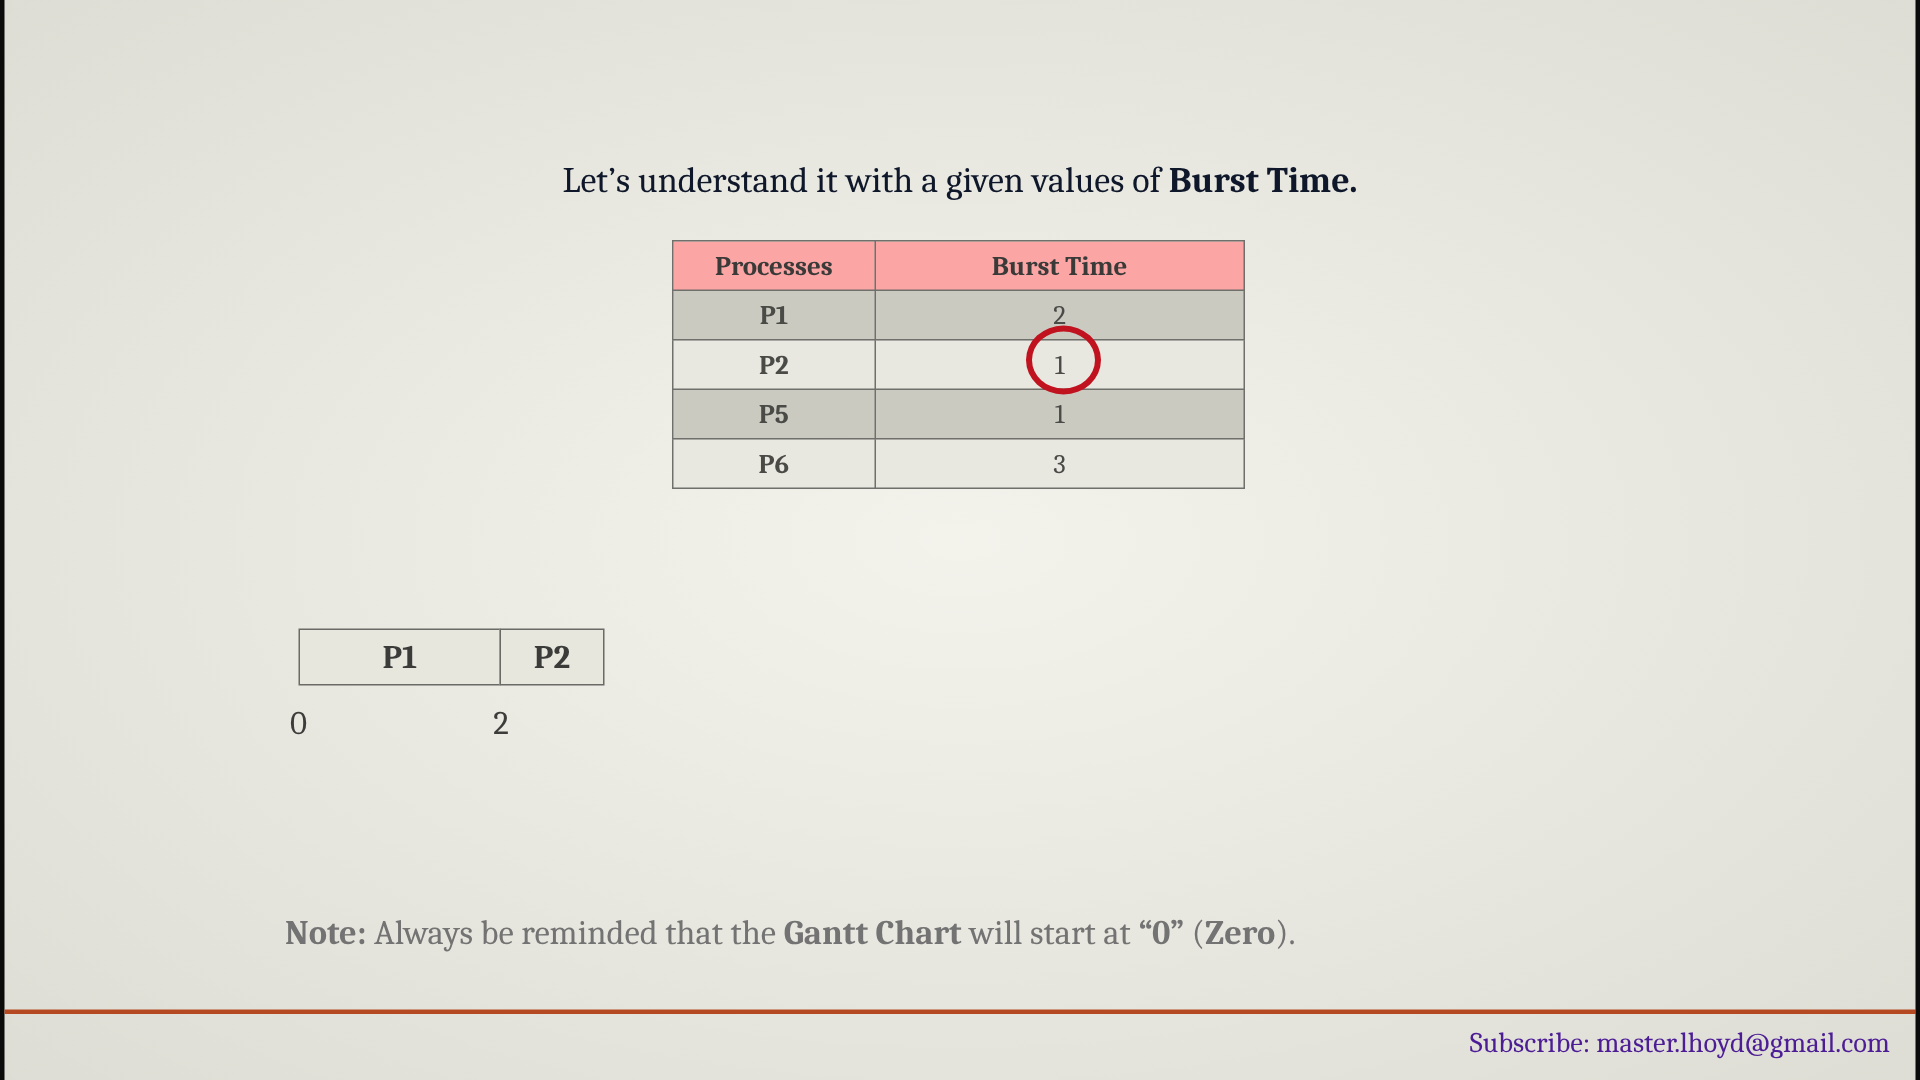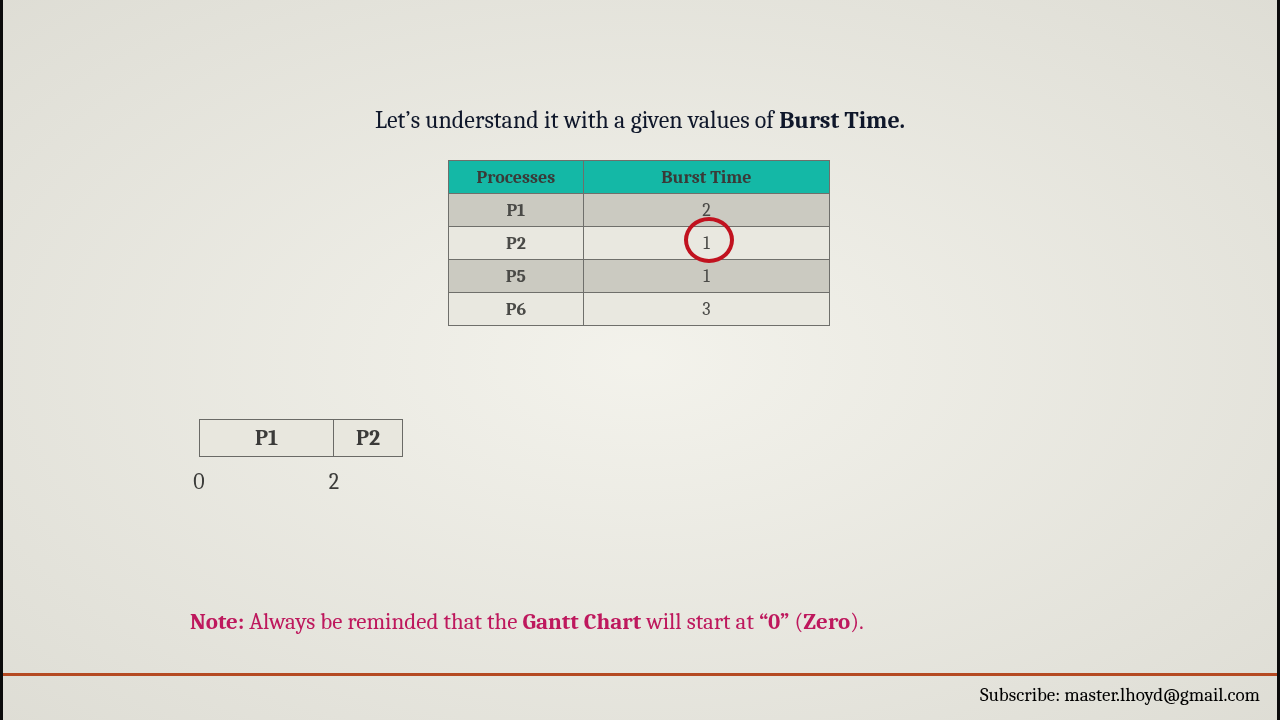--- a/index.html
+++ b/index.html
@@ -47,21 +47,21 @@
     border-collapse: collapse;
     font-size: 18px;
   }
   .bt-table th, .bt-table td {
     border: 1px solid #6f6f6b;
     height: 32px;
     text-align: center;
     padding: 0;
   }
   .bt-table th {
-    background: #14b8a6;
+    background: #fca5a5;
     font-weight: 700;
   }
   .bt-table td.proc { font-weight: 700; }
   .bt-table .col-proc { width: 135px; }
   .bt-table .col-bt   { width: 247px; }
   .bt-table tr.dark  td { background: #cbcac1; }
   .bt-table tr.light td { background: #e9e8e0; }
   .bt-table tbody tr td { color: #4a4a47; }
 
   
@@ -109,39 +109,39 @@
     position: absolute;
     transform: translateX(-50%);
   }
 
   
   .note {
     position: absolute;
     top: 608px;
     left: 190px;
     font-size: 23px;
-    color: #be185d;
+    color: #737373;
   }
   .note b { font-weight: 700; }
 
   
   .divider {
     position: absolute;
     left: 3px;
     right: 3px;
     top: 673px;
     height: 3px;
     background: #b54a22;
   }
   .subscribe {
     position: absolute;
     right: 20px;
     bottom: 14px;
     font-size: 19px;
-    color: #000000;
+    color: #4c1d95;
   }
 </style>
 </head>
 <body>
 
 <div class="heading">
   <span>Let’s understand it with a given values of </span><span class="bold">Burst Time.</span>
 </div>
 
 <table class="bt-table">

